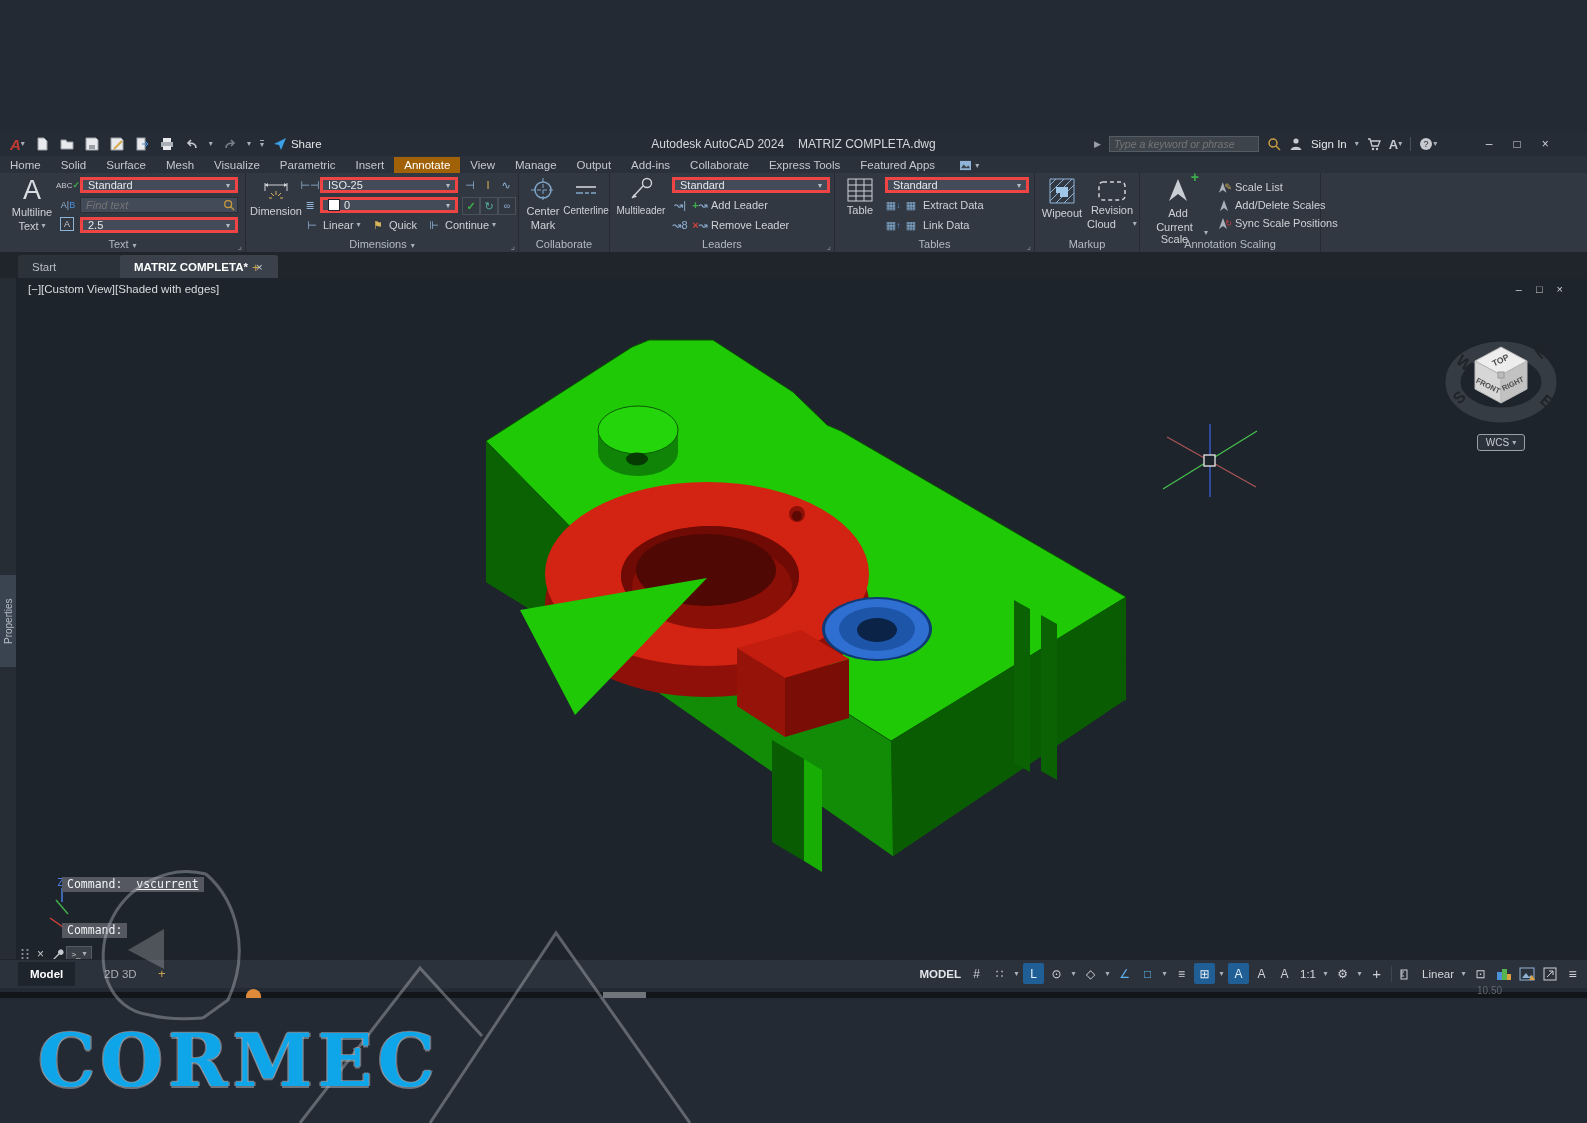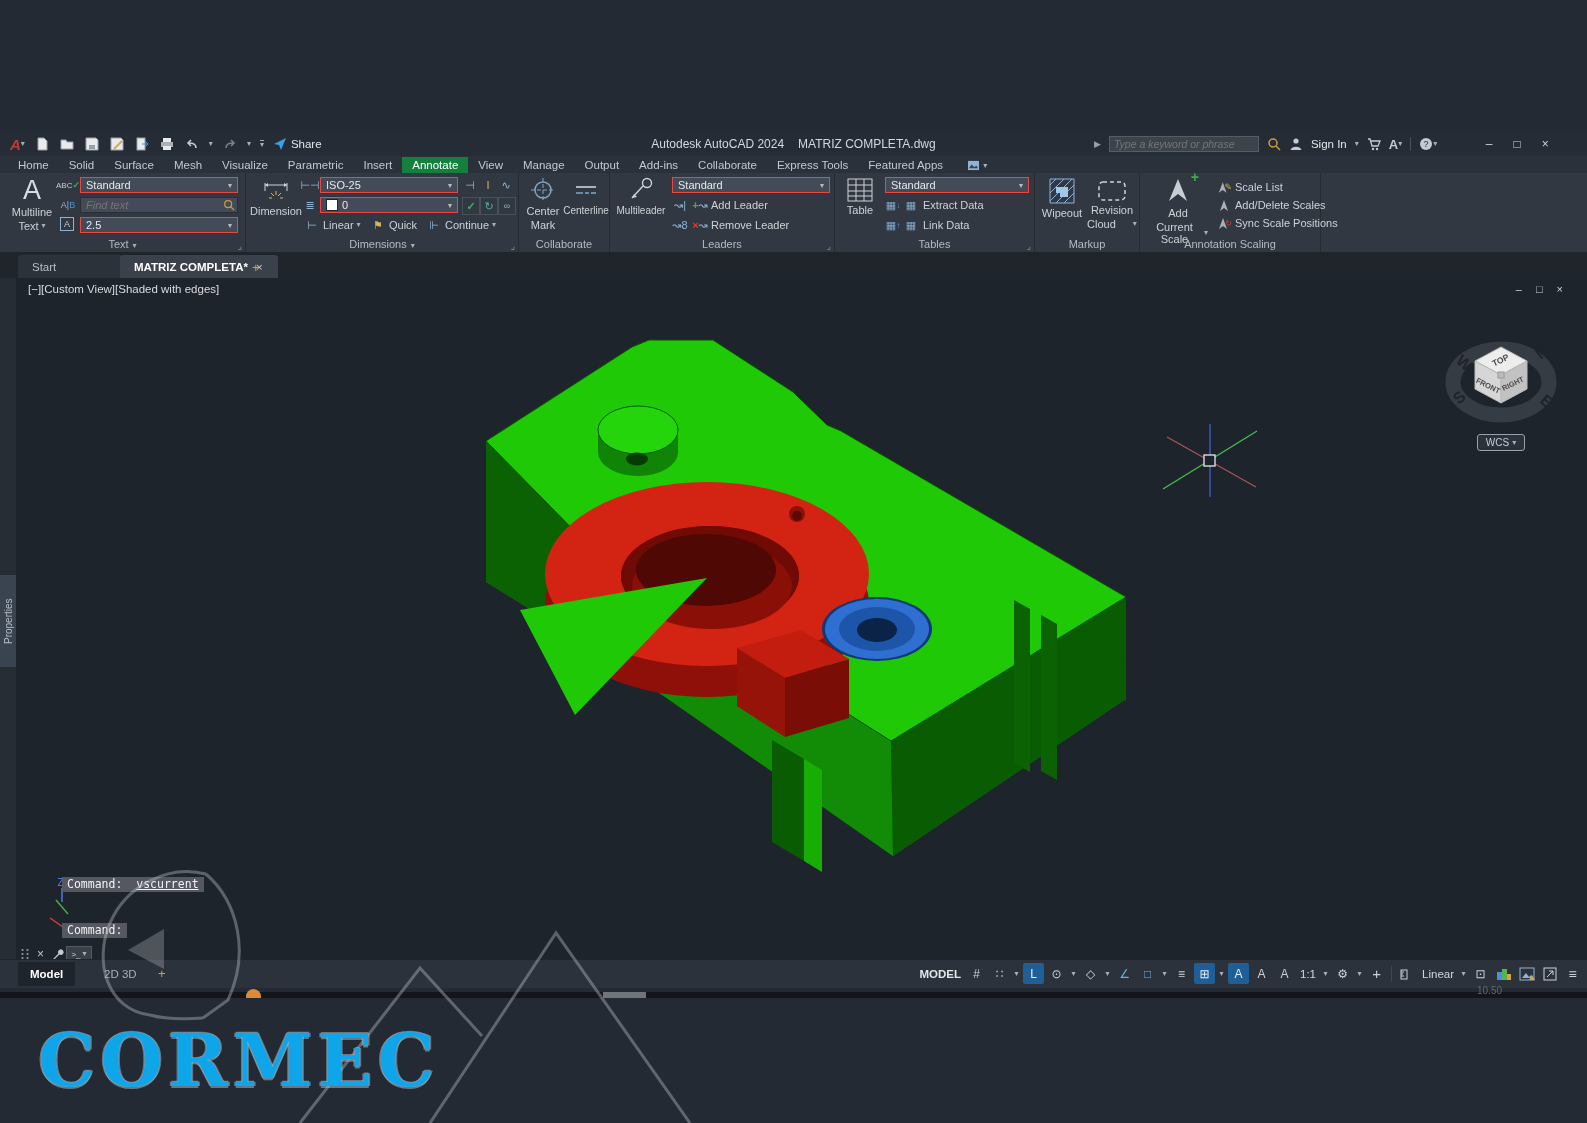--- a/index.html
+++ b/index.html
@@ -15,31 +15,31 @@
   .caret{font-size:8px;color:#a9afb7;line-height:8px}
   .appA{color:#c03b34;font-weight:bold;font-size:15px;font-style:italic}
   #title-center{left:0;top:132px;width:1587px;height:24px;display:flex;align-items:center;justify-content:center;
                 gap:14px;font-size:12px;color:#d4d8dd;pointer-events:none}
   .tbr{gap:8px;height:100%}
   .search{width:150px;height:16px;background:#3c434b;border:1px solid #565c64;box-sizing:border-box;
           font-style:italic;font-size:10.5px;color:#9aa1a9;padding:0 4px;font-family:"Liberation Sans",sans-serif}
   .winbtn{width:20px;text-align:center;font-size:12px;color:#cfd3d8}
   
   #tabsrow{left:0;top:156px;width:1587px;height:17px;background:#2b313a;display:flex;align-items:flex-end;
-           padding-left:8px;box-sizing:border-box}
+           padding-left:0;box-sizing:border-box}
   .rtab{padding:2px 10px;font-size:11.5px;color:#c3c8cf;white-space:nowrap}
-  .rtab.active{background:#15803d;color:#fff}
+  .rtab.active{background:#a16207;color:#fff}
   
   #ribbon{left:0;top:173px;width:1587px;height:79px;background:#323842;border-bottom:1px solid #1d222a}
   .panel{position:absolute;top:0;height:79px;border-right:1px solid #262b32;box-sizing:border-box}
   .plabel{position:absolute;bottom:0;left:0;right:0;height:14px;text-align:center;font-size:11px;color:#b4bac2}
   .plabel.pcaret::after{content:"▾";font-size:8px;margin-left:4px;color:#a9afb7}
   .launcher{position:absolute;right:3px;bottom:1px;font-size:9px;color:#8d939b}
   .combo{position:absolute;box-sizing:border-box;display:flex;align-items:center;height:16px;background:#424b57;
-         border:1px solid #ef4444;font-size:11px;color:#e6e9ec;padding:0 5px;white-space:nowrap}
+         border:3px solid #ef4444;font-size:11px;color:#e6e9ec;padding:0 5px;white-space:nowrap}
   .combo::after{content:"▾";margin-left:auto;font-size:8px;color:#b6bcc4;padding-left:4px}
   .rfield{position:absolute;box-sizing:border-box;height:16px;background:#424b57;border:1px solid #2a2f36;
           font-style:italic;font-size:11px;color:#aeb4bc;padding:0 5px;width:100%;font-family:"Liberation Sans",sans-serif}
   .bigbtn{position:absolute;display:flex;flex-direction:column;align-items:center;color:#ced2d7;
           font-size:11px;line-height:12px;text-align:center;gap:2px}
   .mini{position:absolute;width:16px;height:16px;display:flex;align-items:center;justify-content:center;
         font-size:11px;color:#8fb3d6}
   .rbtn{position:absolute;display:flex;align-items:center;gap:3px;font-size:11px;color:#ced2d7;height:16px;white-space:nowrap}
   .swatch{width:10px;height:10px;background:#fff;border:1px solid #20252b;margin-right:4px}
   .gplus{color:#3fae4a;font-weight:bold}.rx{color:#cf4339;font-weight:bold}

